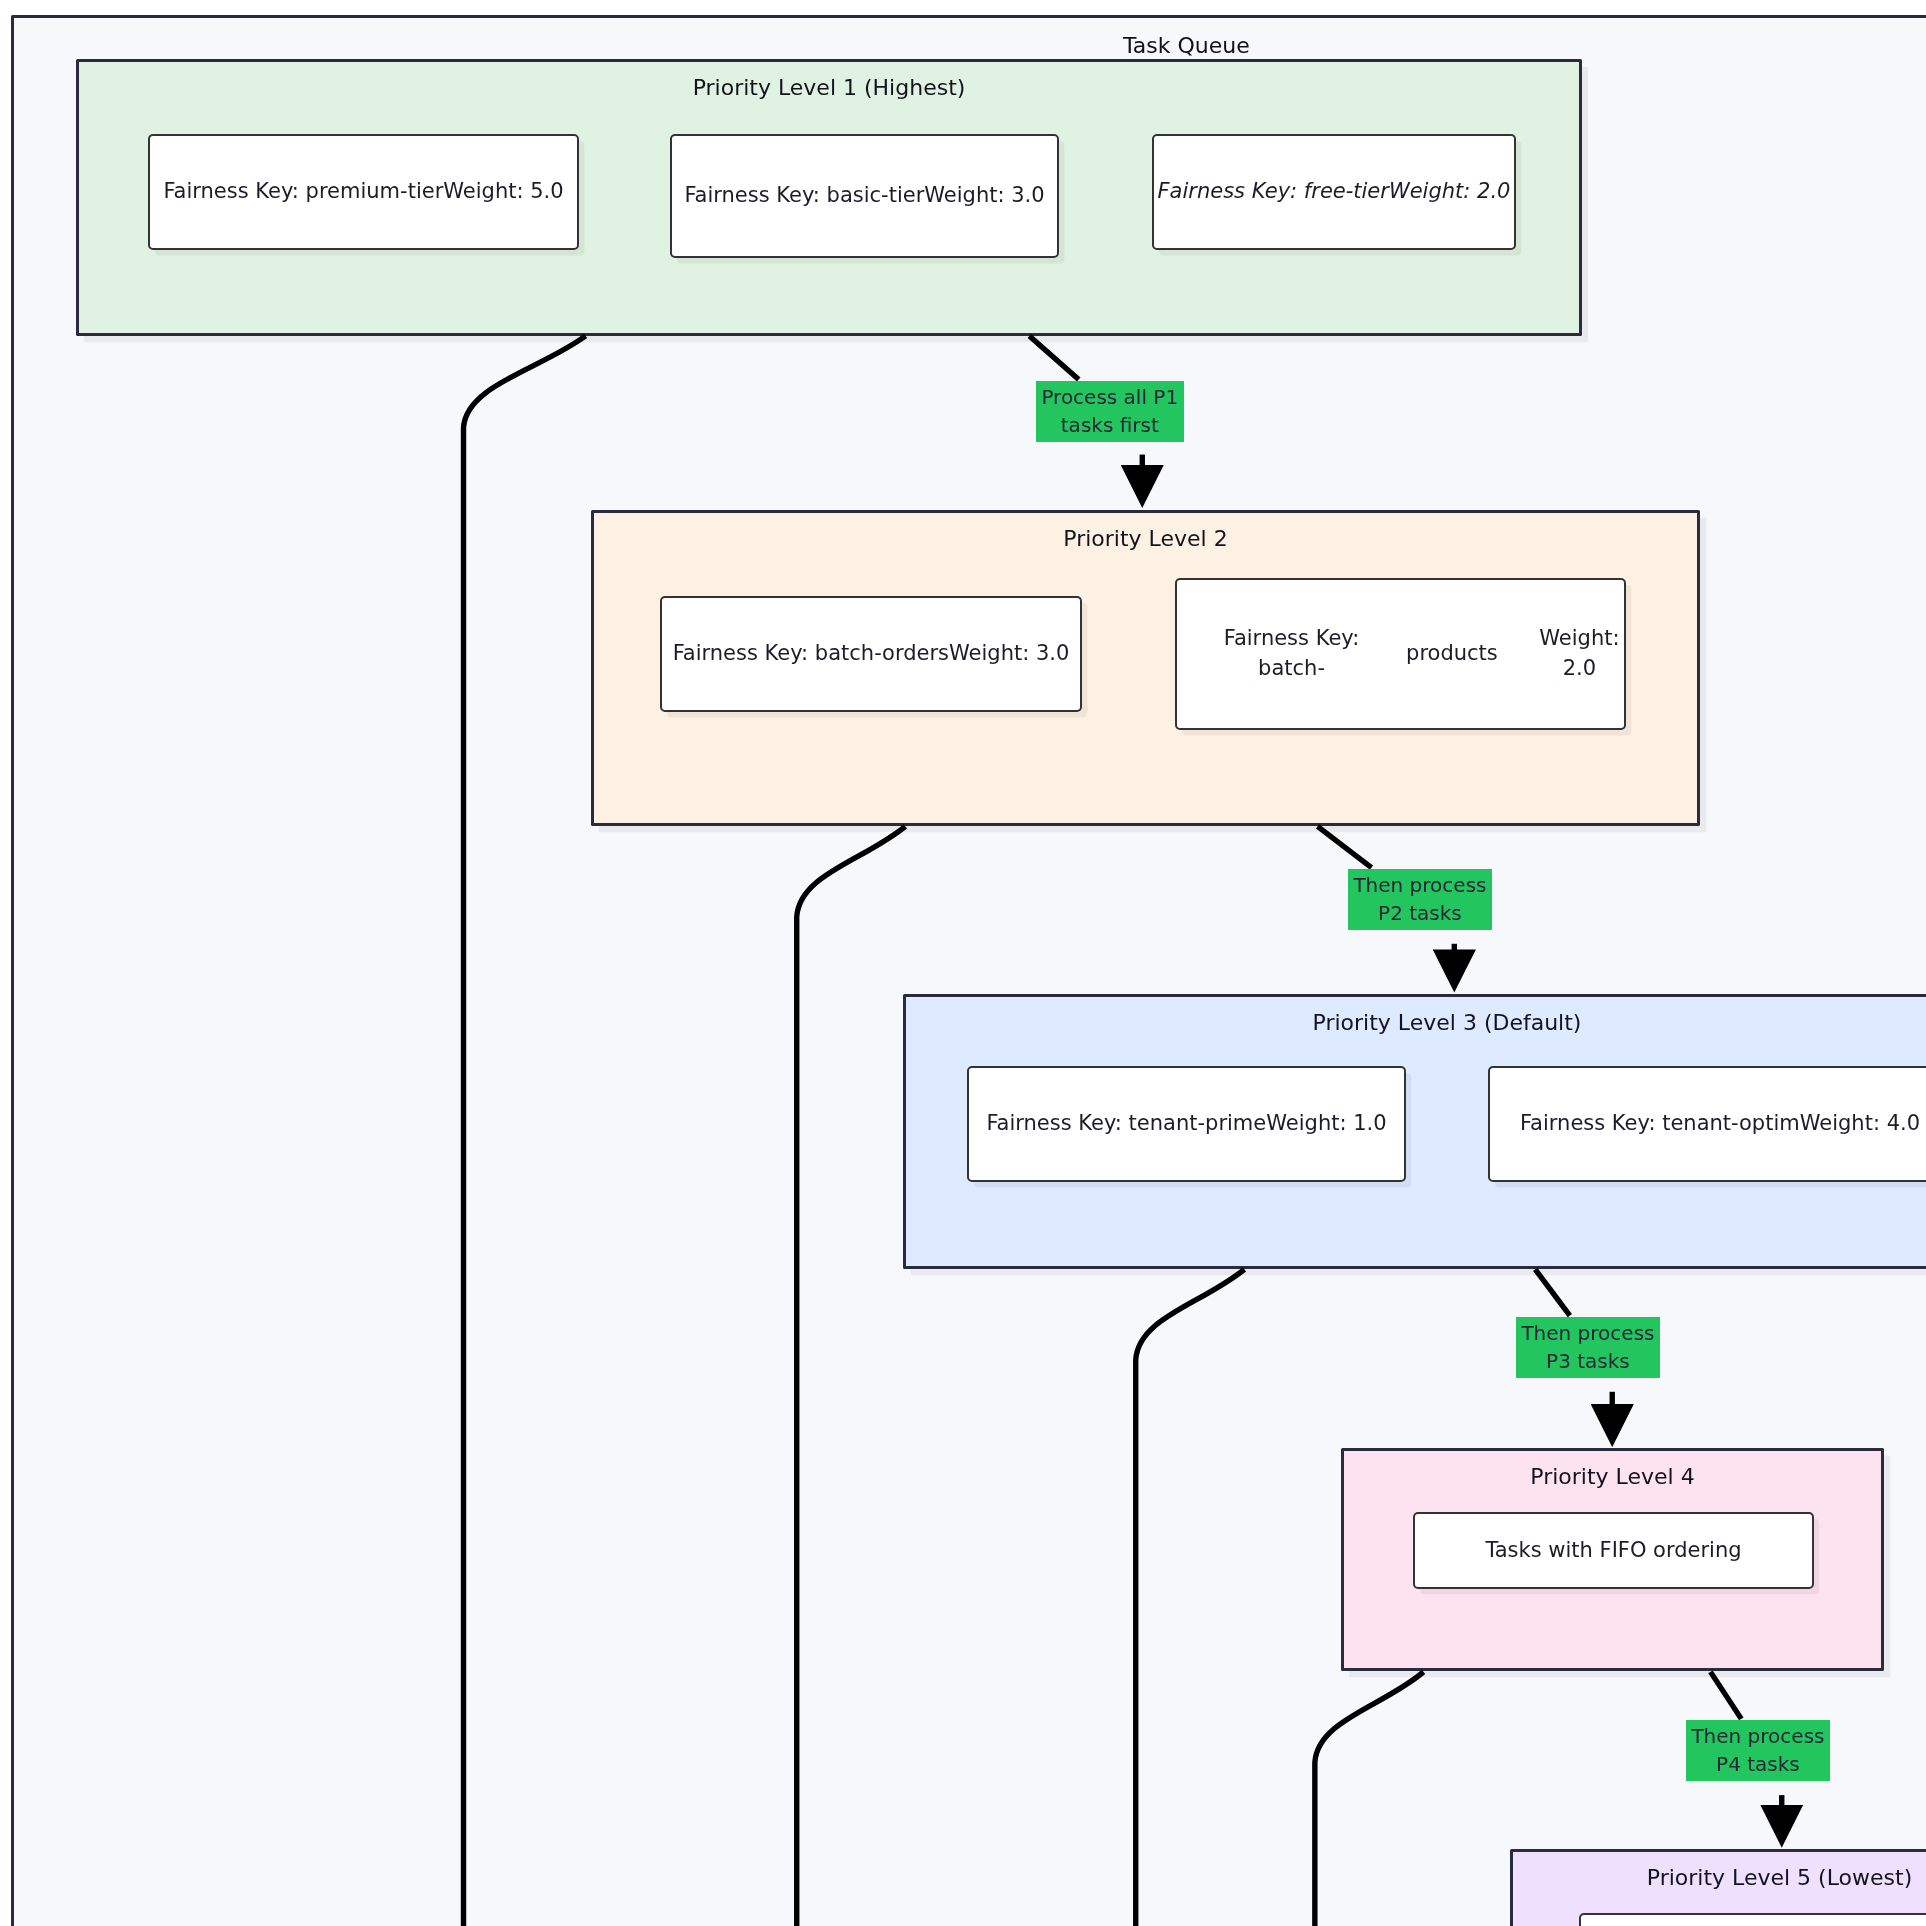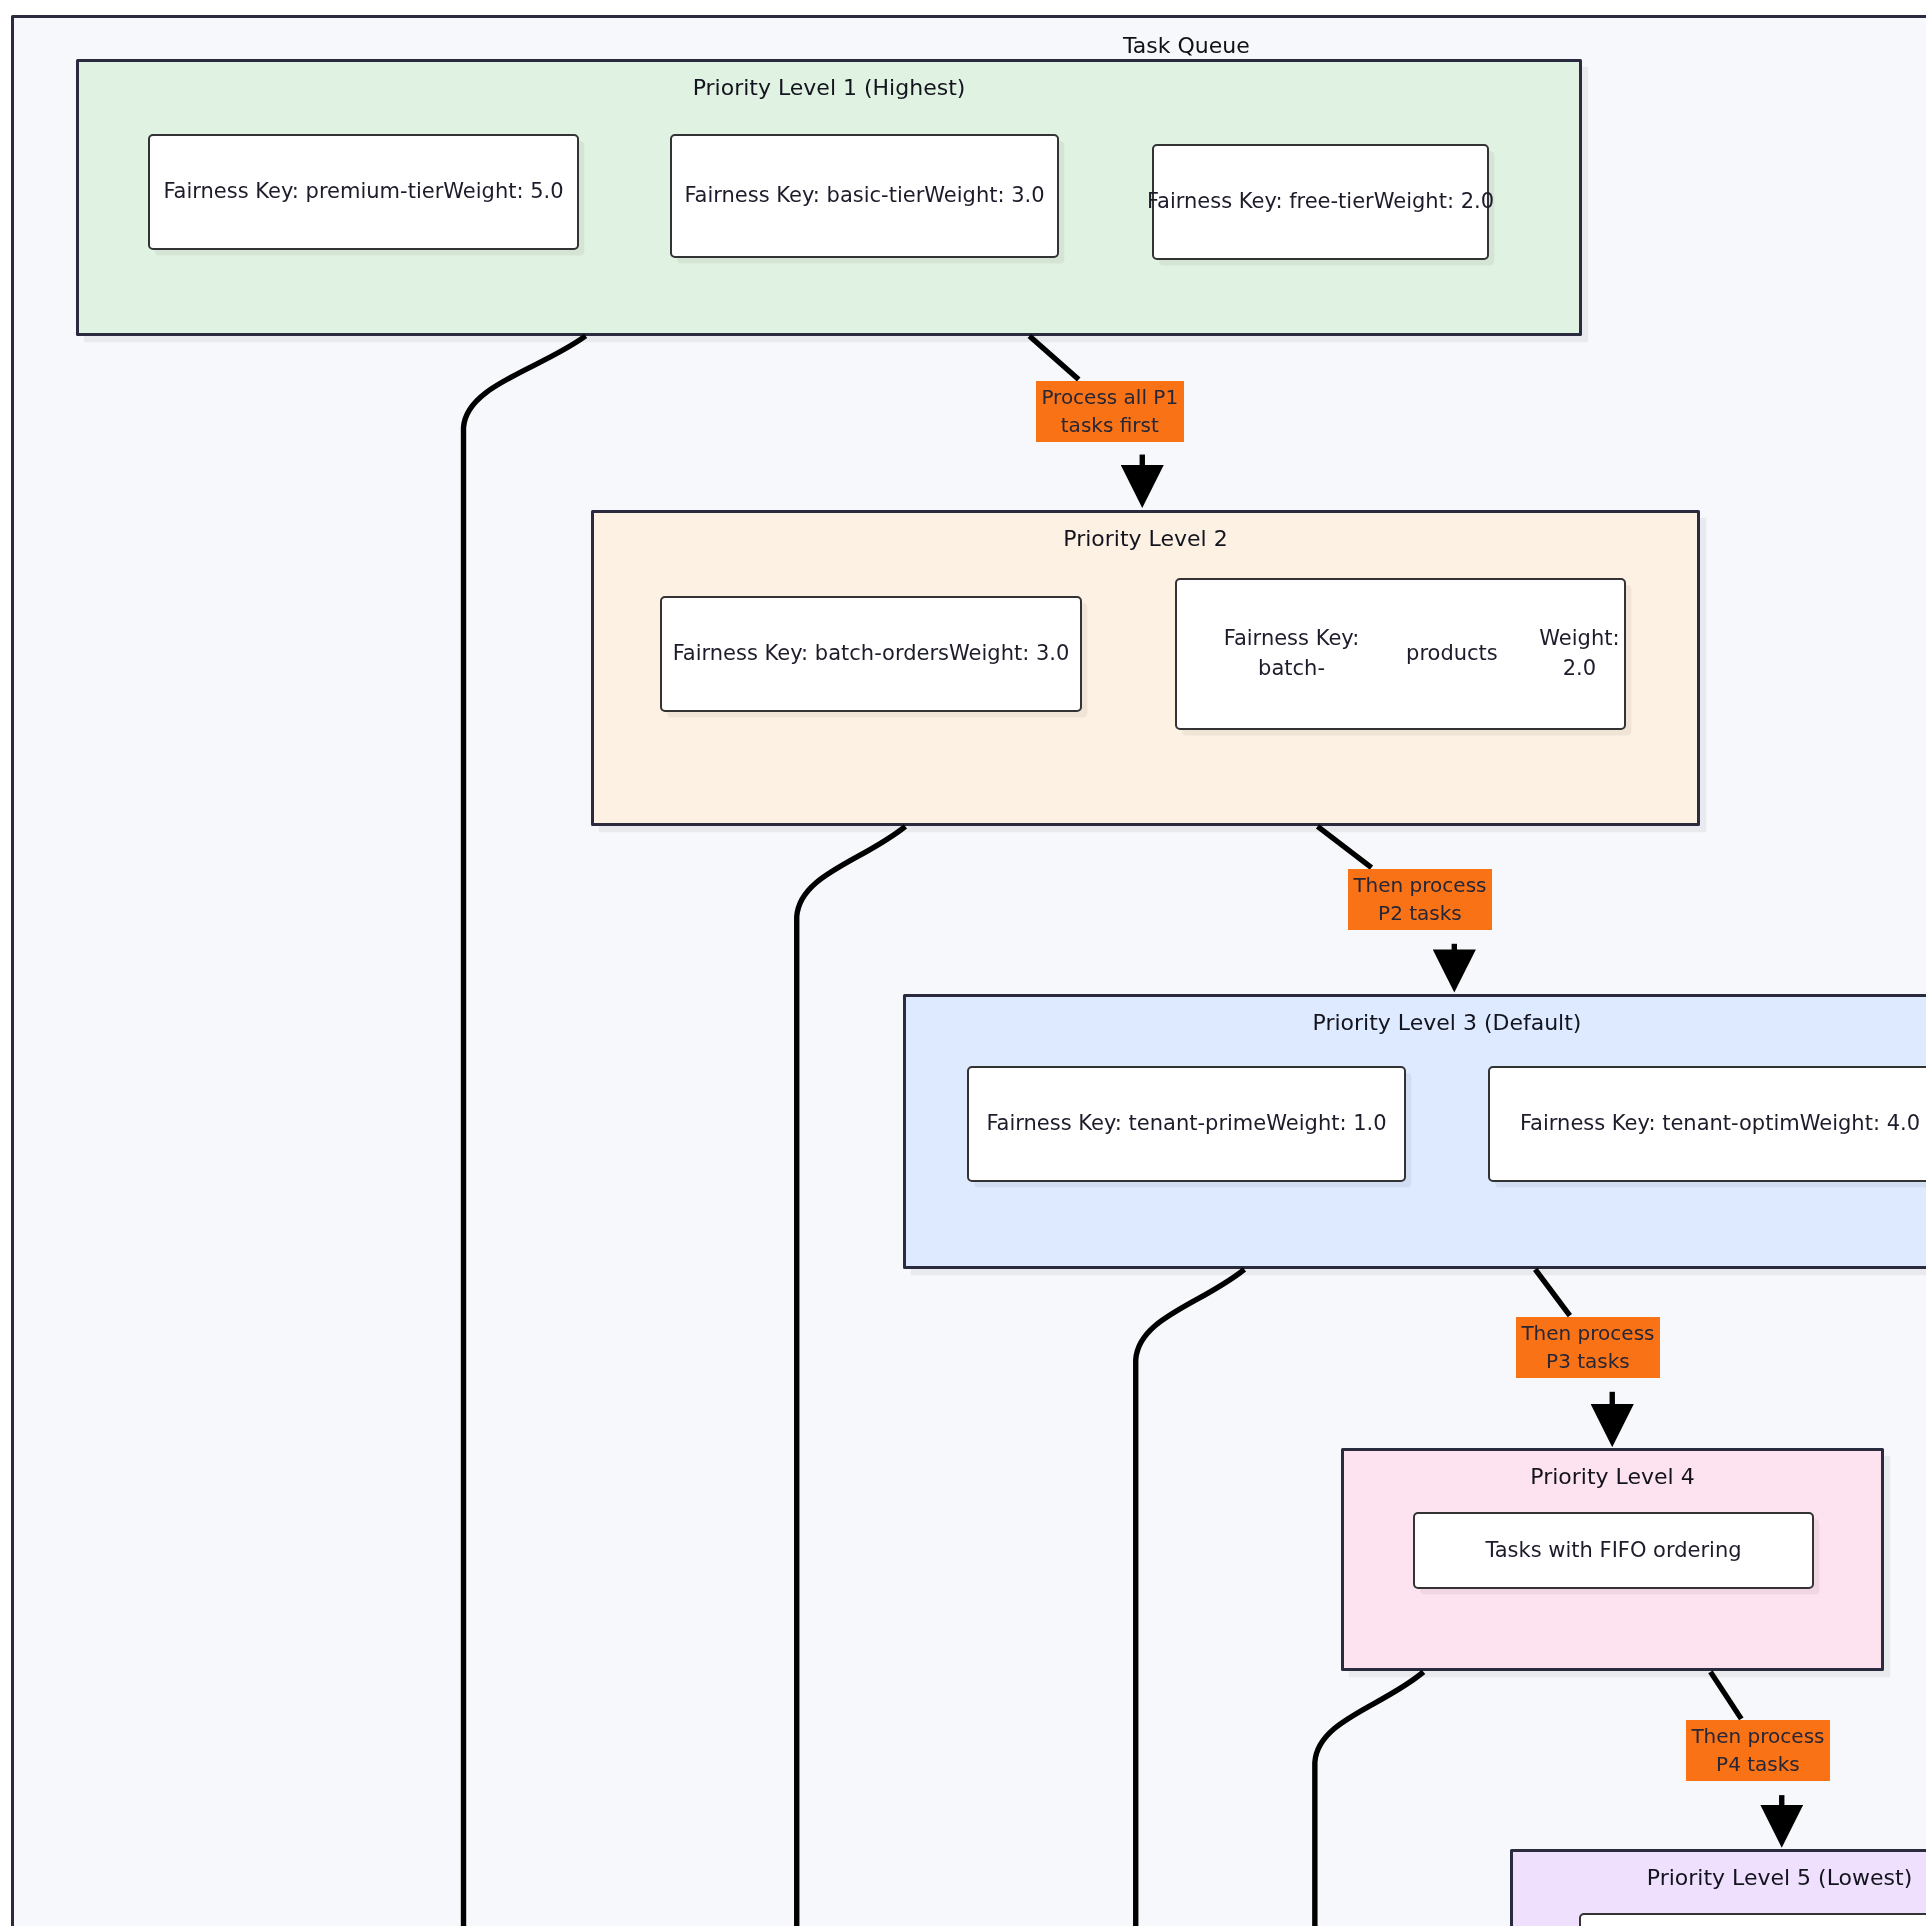--- a/index.html
+++ b/index.html
@@ -111,35 +111,35 @@
     font-size: 21px;
     line-height: 1.42;
     color: #1c1c2b;
     text-align: center;
     white-space: nowrap;
   }
   .node.wrap .line { white-space: normal; margin-left: 37px; }
 
   #n-premium { left: 148px; top: 134px; width: 431px; height: 116px; }
   #n-basic   { left: 670px; top: 134px; width: 389px; height: 124px; }
-  #n-free    { left: 1152px; top: 144px; width: 337px; height: 116px; }
+  #n-free    { left: 1152px; top: 134px; width: 364px; height: 116px; font-style: italic; }
 
   #n-batch-orders   { left: 660px; top: 596px; width: 422px; height: 116px; }
   #n-batch-products { left: 1175px; top: 578px; width: 451px; height: 152px; }
 
   #n-tenant-prime { left: 967px; top: 1066px; width: 439px; height: 116px; }
   #n-tenant-optim { left: 1488px; top: 1066px; width: 464px; height: 116px; }
 
   #n-fifo4 { left: 1413px; top: 1512px; width: 401px; height: 77px; }
   #n-fifo5 { left: 1579px; top: 1913px; width: 401px; height: 77px; }
 
   
   .edge-label {
     position: absolute;
-    background: #f97316;
+    background: #22c55e;
     color: #262636;
     font-size: 20px;
     line-height: 1.38;
     text-align: center;
     padding: 3.1px 5.4px;
     z-index: 7;
     white-space: nowrap;
   }
   #el-p1 { left: 1036px; top: 381px; }
   #el-p2 { left: 1348px; top: 869px; }

